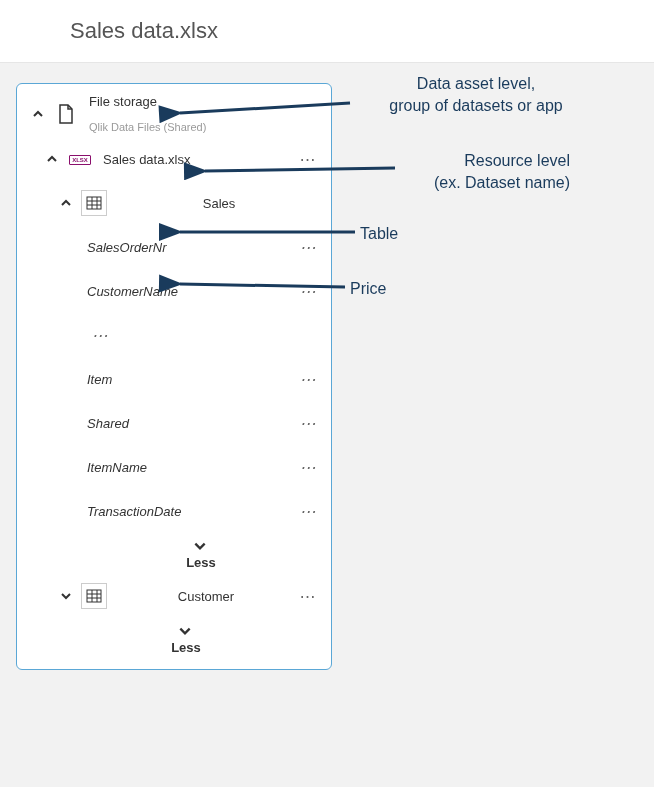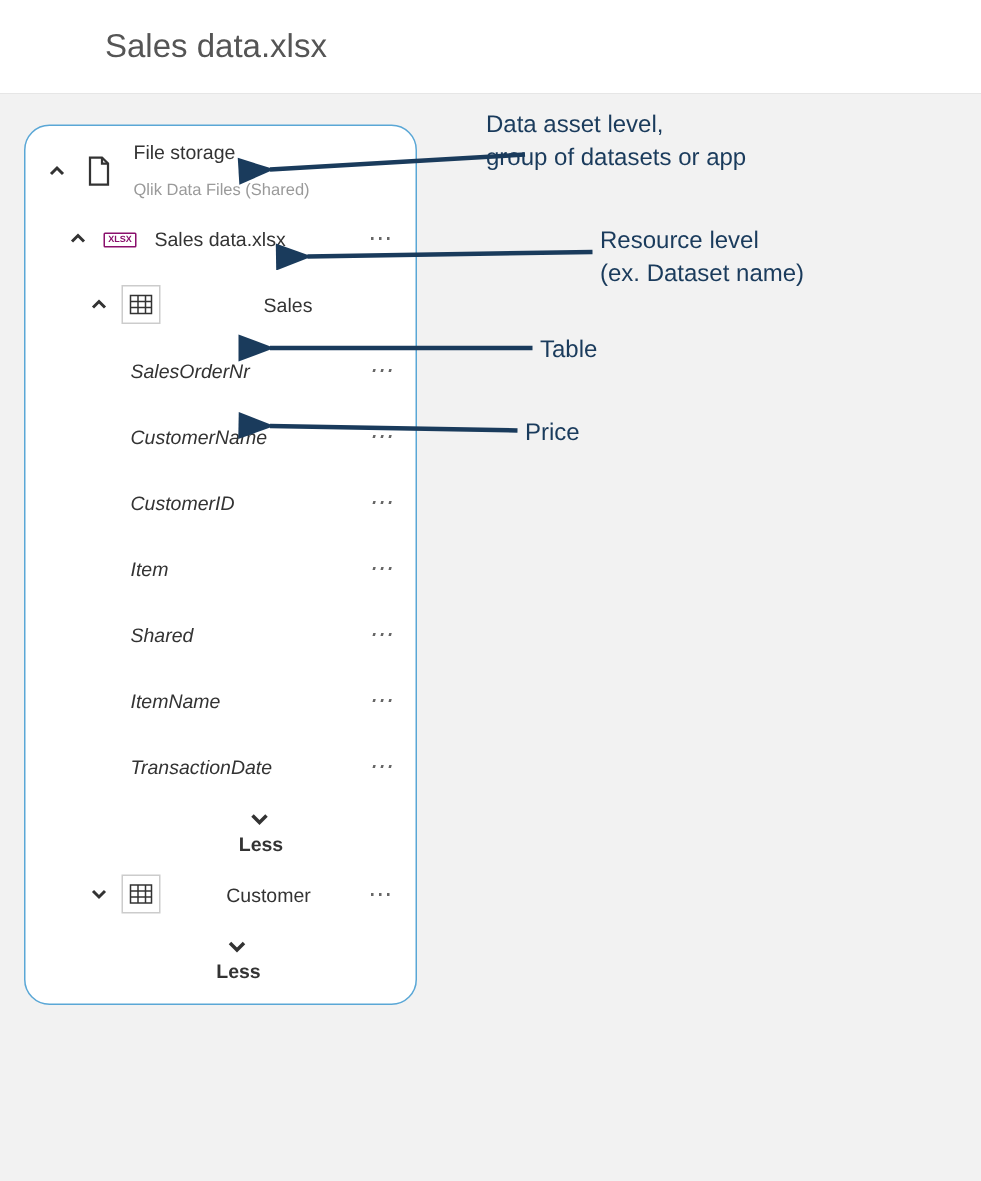--- a/index.html
+++ b/index.html
@@ -23,24 +23,24 @@
     font-weight: 400;
   }
   .canvas {
     background: #f2f2f2;
     width: 100%;
     height: calc(100% - 63px);
     position: relative;
     padding: 20px 0 0 16px;
   }
   .tree-panel {
-    width: 262px;
+    width: 316px;
     background: #fff;
     border: 1px solid #5aa7d6;
-    border-radius: 17px;
+    border-radius: 6px;
     padding: 6px 0 10px 0;
     position: relative;
     z-index: 1;
   }
   .row {
     display: flex;
     align-items: center;
     min-height: 44px;
     padding: 4px 10px 4px 10px;
   }
@@ -193,21 +193,20 @@
 
     <div class="row indent-3">
       <span class="label">SalesOrderNr</span>
       <span class="more">⋯</span>
     </div>
     <div class="row indent-3">
       <span class="label">CustomerName</span>
       <span class="more">⋯</span>
     </div>
     <div class="row indent-3">
-      <span class="label">CustomerID</span>
       <span class="more">⋯</span>
     </div>
     <div class="row indent-3">
       <span class="label">Item</span>
       <span class="more">⋯</span>
     </div>
     <div class="row indent-3">
       <span class="label">Shared</span>
       <span class="more">⋯</span>
     </div>
@@ -252,22 +251,22 @@
       <span class="chevron">
         <svg width="14" height="14" viewBox="0 0 12 12">
             <polyline points="2,4 6,8 10,4"></polyline>
           </svg>
       </span>
       <span>Less</span>
     </div>
 
   </div>
 
-  <div class="annotation" style="top:10px; left:324px; text-align:left; width:240px"><span>Data asset level,<br>group of datasets or app</span></div>
-  <div class="annotation" style="top:87px; left:400px; text-align:left; width:170px"><span>Resource level<br>(ex. Dataset name)</span></div>
+  <div class="annotation" style="top:10px; left:356px; text-align:center; width:240px"><span>Data asset level,<br>group of datasets or app</span></div>
+  <div class="annotation" style="top:87px; left:400px; text-align:right; width:170px"><span>Resource level<br>(ex. Dataset name)</span></div>
   <div class="annotation" style="top:160px; left:360px"><span>Table</span></div>
   <div class="annotation" style="top:215px; left:350px"><span>Price</span></div>
 
   <svg class="arrows">
     <defs>
       <marker id="ah" markerWidth="10" markerHeight="10" refX="1" refY="3" orient="auto">
         <path d="M8,0 L0,3 L8,6 Z" fill="#1a3b5c"></path>
       </marker>
     </defs>
     <line x1="350" y1="40" x2="180" y2="50" stroke="#1a3b5c" stroke-width="3" marker-end="url(#ah)"></line>

